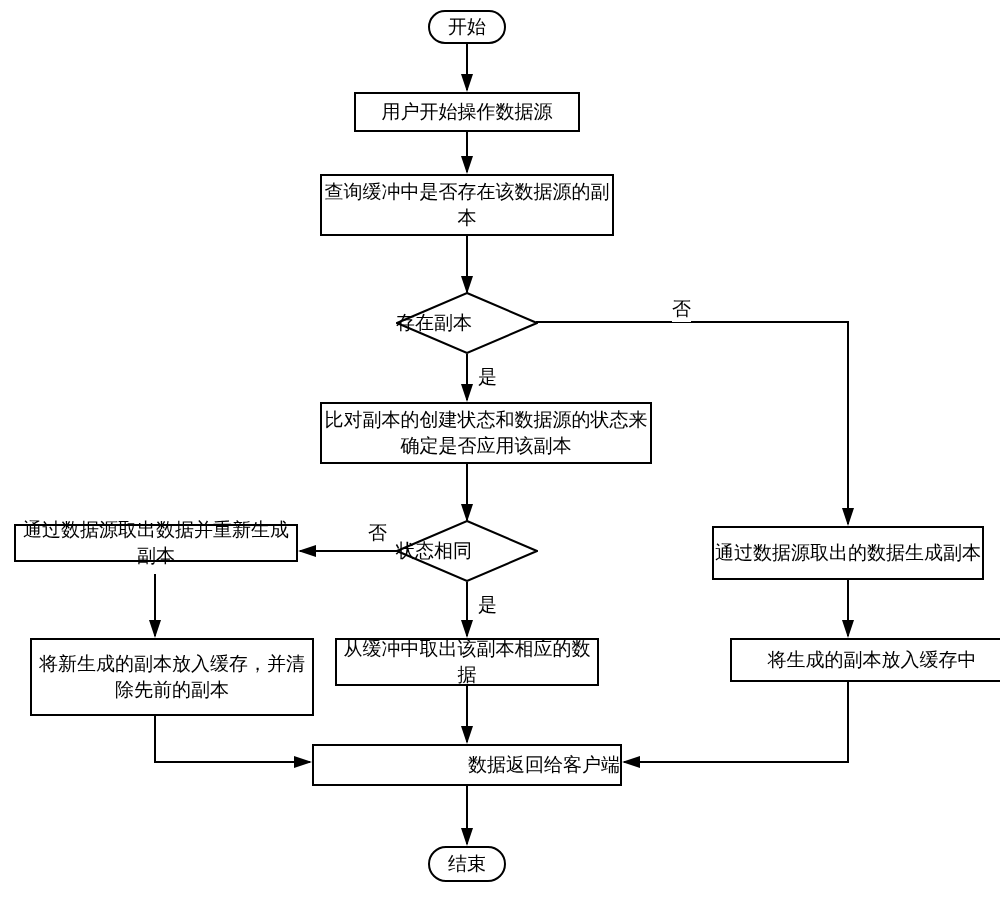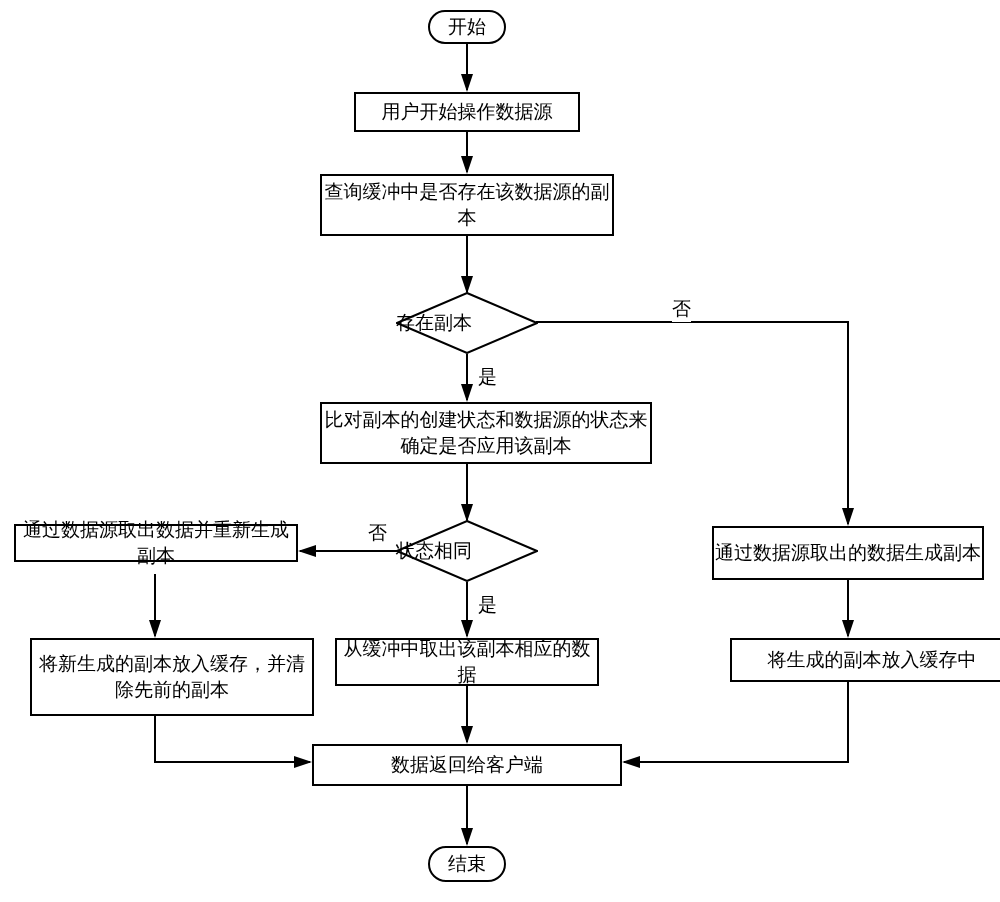--- a/index.html
+++ b/index.html
@@ -149,19 +149,19 @@
 </div>
 
 <div class="process node" style="left:712px; top:526px; width:272px; height:54px;">
   <span>通过数据源取出的数据生成副本</span>
 </div>
 
 <div class="process node" style="left:730px; top:638px; width:284px; height:44px;">
   <span>将生成的副本放入缓存中</span>
 </div>
 
-<div class="process node" style="left:312px; top:744px; width:310px; height:42px;">
+<div class="process node" style="left:312px; top:744px; width:310px; height:42px;justify-content:flex-end;">
   <span>数据返回给客户端</span>
 </div>
 
 <div class="terminator node" style="left:428px; top:846px; width:78px; height:36px;font-family:Liberation Mono, monospace;">
   <span>结束</span>
 </div>
 
 </body></html>

